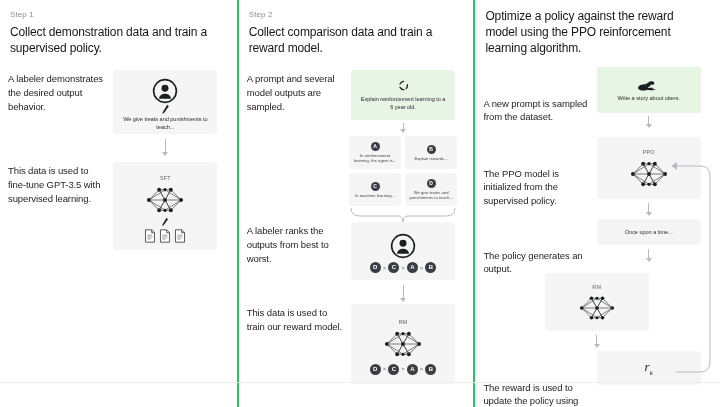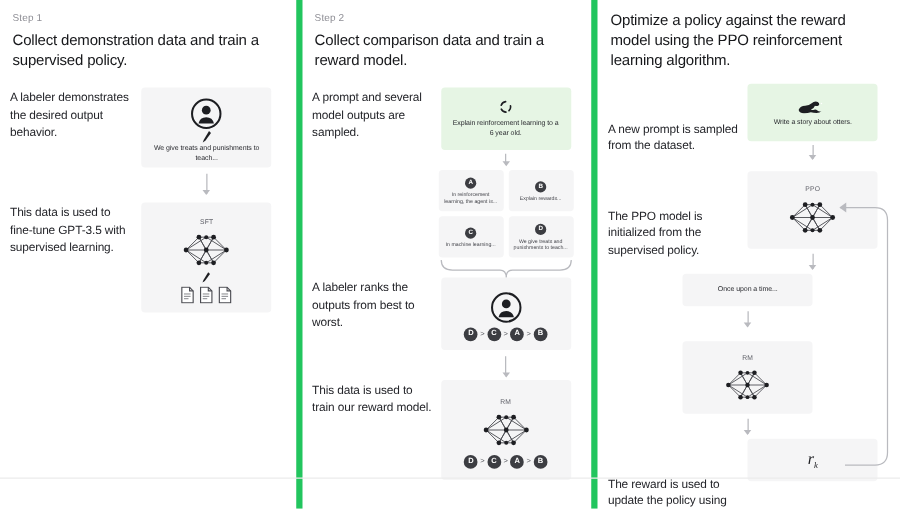--- a/index.html
+++ b/index.html
@@ -16,21 +16,21 @@
     display:flex;
     background:#ffffff;
   }
   .column{
     position:relative;
     width:240px;
     height:407px;
     padding:8px 10px 0 8px;
     box-sizing:border-box;
   }
-  .column.c2, .column.c3{ border-left:5px solid #22c55e; }
+  .column.c2, .column.c3{ border-left:2px solid #22c55e; }
   .column.c3{ width:250px; }
 
   .step-label{
     font-size:8px;
     color:#8e8e95;
     letter-spacing:.1px;
     margin:2px 0 5px 2px;
   }
   .step-title{
     font-size:12px;
@@ -429,20 +429,21 @@
                   <circle cx="30" cy="37" r="2.2"></circle>
                 </g>
               </svg>
             </span>
           </div>
           <div class="arrow" style="height:12px;margin-top:4px;"></div>
         </div>
       </div>
 
       <div class="row" style="height:54px;">
+        <div class="caption">The policy generates an output.</div>
         <div class="art">
           <div class="box grey" style="width:104px;height:26px;">
             <div class="box-text">Once upon a time...</div>
           </div>
           <div class="arrow" style="height:12px;margin-top:4px;"></div>
         </div>
       </div>
 
       <div class="row" style="height:78px;">
         <div class="art">

